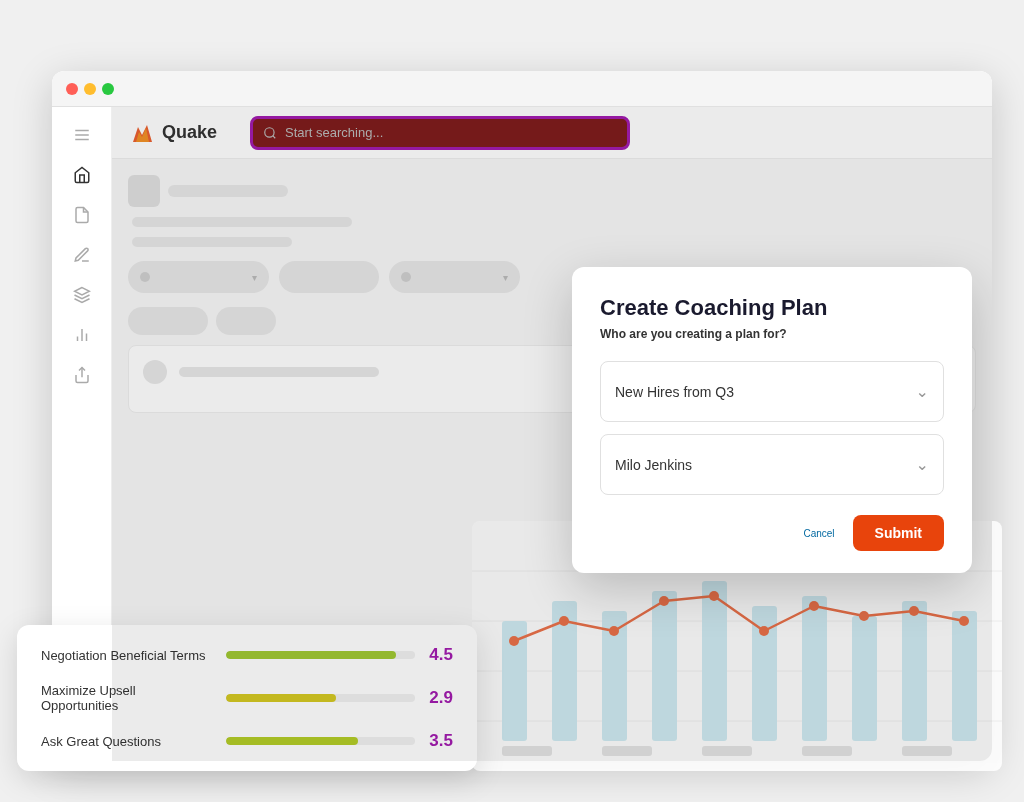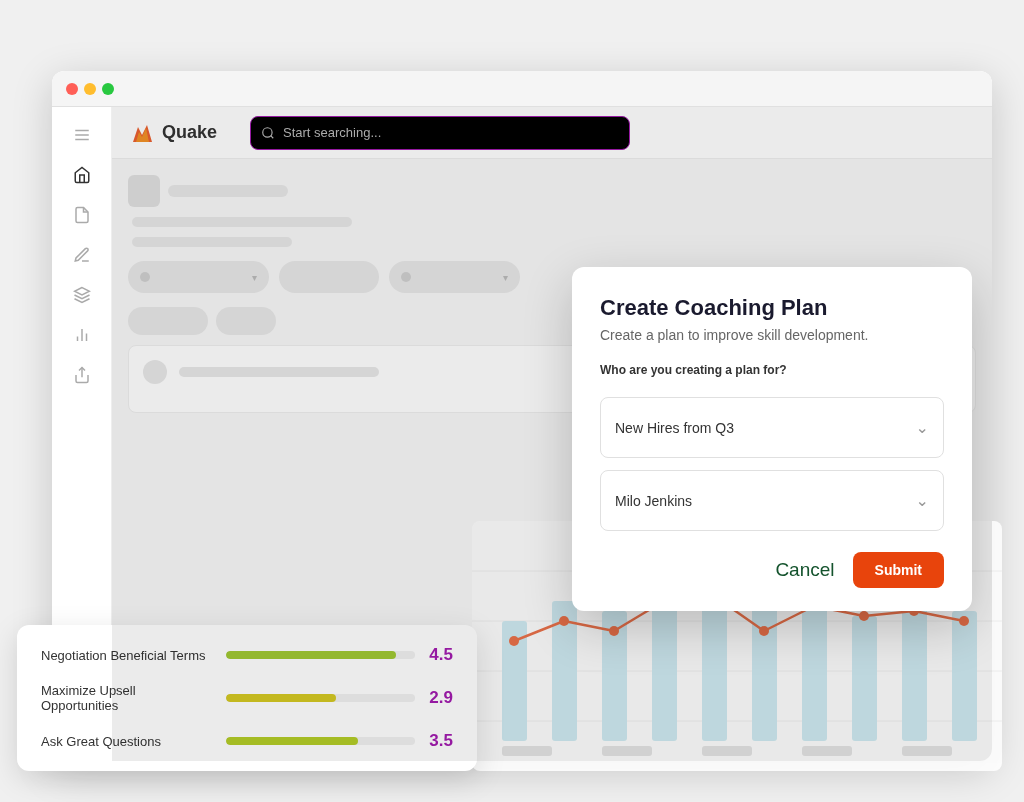--- a/index.html
+++ b/index.html
@@ -121,22 +121,22 @@
       gap: 6px;
       font-weight: 700;
       font-size: 18px;
       color: #333;
       min-width: 110px;
     }
 
     .search-bar {
       flex: 1;
       max-width: 380px;
-      background: #000000;
-      border: 1px solid #a21caf;
+      background: #7f1d1d;
+      border: 3px solid #a21caf;
       border-radius: 8px;
       height: 34px;
       display: flex;
       align-items: center;
       padding: 0 10px;
       gap: 8px;
       color: #bbb;
       font-size: 13px;
     }
 
@@ -340,22 +340,22 @@
       display: flex;
       align-items: center;
       justify-content: flex-end;
       gap: 14px;
       margin-top: 20px;
     }
 
     .btn-cancel {
       background: none;
       border: none;
-      color: #14532d;
-      font-size: 19px;
+      color: #0369a1;
+      font-size: 10px;
       cursor: pointer;
       padding: 8px 4px;
     }
 
     .btn-submit {
       background: #e8440c;
       color: #fff;
       border: none;
       border-radius: 8px;
       padding: 10px 22px;
@@ -501,21 +501,20 @@
               <div class="circle-sk"></div>
               <div class="skeleton-bar" style="width:200px;height:10px;"></div>
             </div>
           </div>
         </div>
 
         <div class="modal-overlay"></div>
 
         <div class="modal">
           <div class="modal-title">Create Coaching Plan</div>
-          <div class="modal-subtitle">Create a plan to improve skill development.</div>
           <div class="modal-label">Who are you creating a plan for?</div>
 
           <div class="modal-select">
             <span>New Hires from Q3</span>
             <span class="chevron-icon">⌄</span>
           </div>
 
           <div class="modal-select">
             <span>Milo Jenkins</span>
             <span class="chevron-icon">⌄</span>

